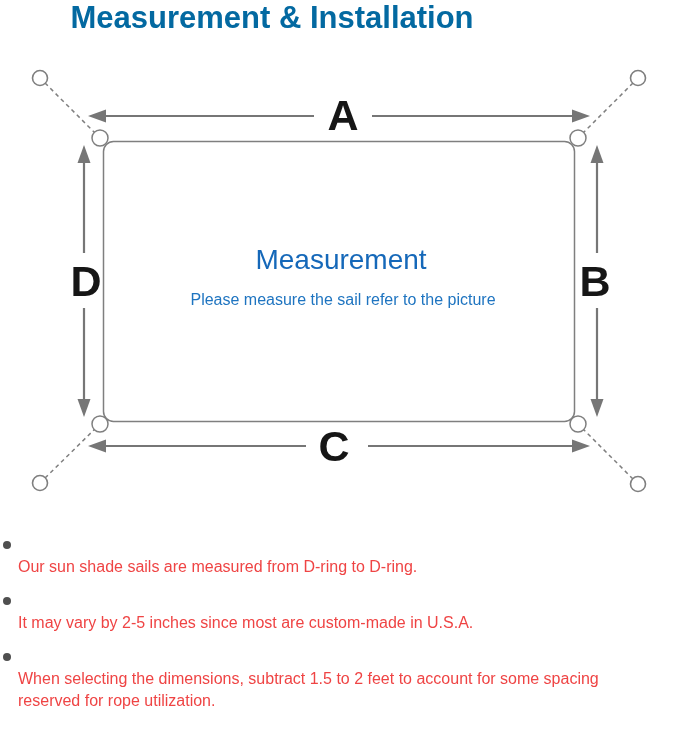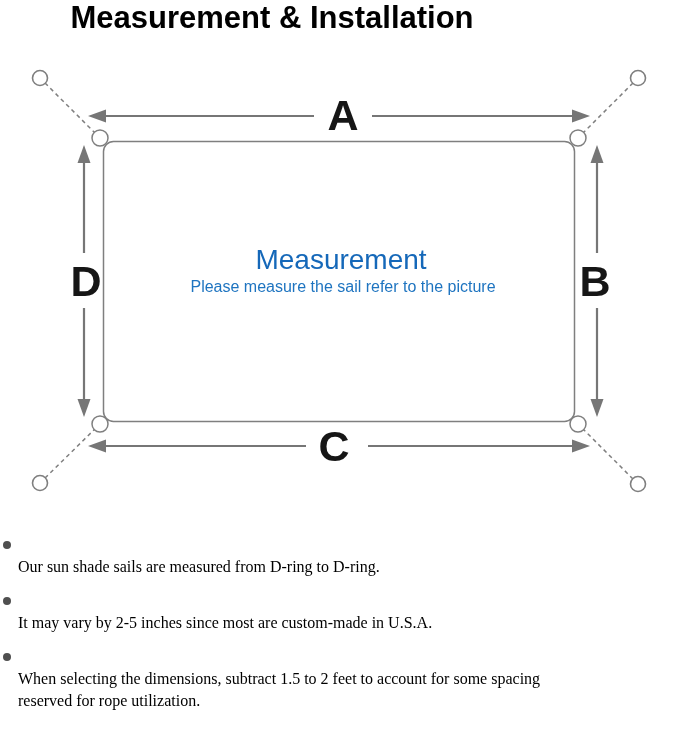--- a/index.html
+++ b/index.html
@@ -2,42 +2,42 @@
 <html><head>
 <meta charset="utf-8">
 <style>
   html,body{margin:0;padding:0;background:#ffffff;}
   #page{
     position:relative;width:679px;height:739px;background:#ffffff;overflow:hidden;
     font-family:"Liberation Sans","DejaVu Sans",sans-serif;
   }
   #main-title{
     position:absolute;top:0;left:0;width:544px;text-align:center;
-    font-size:31px;font-weight:700;letter-spacing:0px;color:#000000;
+    font-size:31px;font-weight:700;letter-spacing:0px;color:#0369a1;
   }
   #diagram-svg{position:absolute;left:0;top:0;}
   .dim-label{
     position:absolute;transform:translate(-50%,-50%);
     font-size:43px;font-weight:700;color:#161616;line-height:1;
   }
   #center-heading{
     position:absolute;left:341px;top:260px;transform:translate(-50%,-50%);
     font-size:28px;font-weight:400;color:#1568b9;white-space:nowrap;
   }
   #center-subtitle{
-    position:absolute;left:343px;top:287px;transform:translate(-50%,-50%);
+    position:absolute;left:343px;top:300px;transform:translate(-50%,-50%);
     font-size:16px;font-weight:400;color:#1e74c0;white-space:nowrap;
   }
   #notes-list{
     position:absolute;left:4px;top:534px;width:668px;
     list-style:none;margin:0;padding:0;
   }
   #notes-list li{
     position:relative;padding-left:14px;margin:0 0 12px 0;
-    font-size:16px;line-height:22px;color:#000000;white-space:pre-line;font-family:Liberation Serif, serif;
+    font-size:16px;line-height:22px;color:#ef4444;white-space:pre-line;
   }
   #notes-list li:nth-child(3){margin-bottom:26px;}
   #notes-list li:nth-child(4){margin-bottom:16px;}
   #notes-list li .bullet{
     position:absolute;left:-1px;top:7px;width:8px;height:8px;border-radius:50%;
     background:#4f4f4f;
   }
 </style>
 </head>
 <body>

